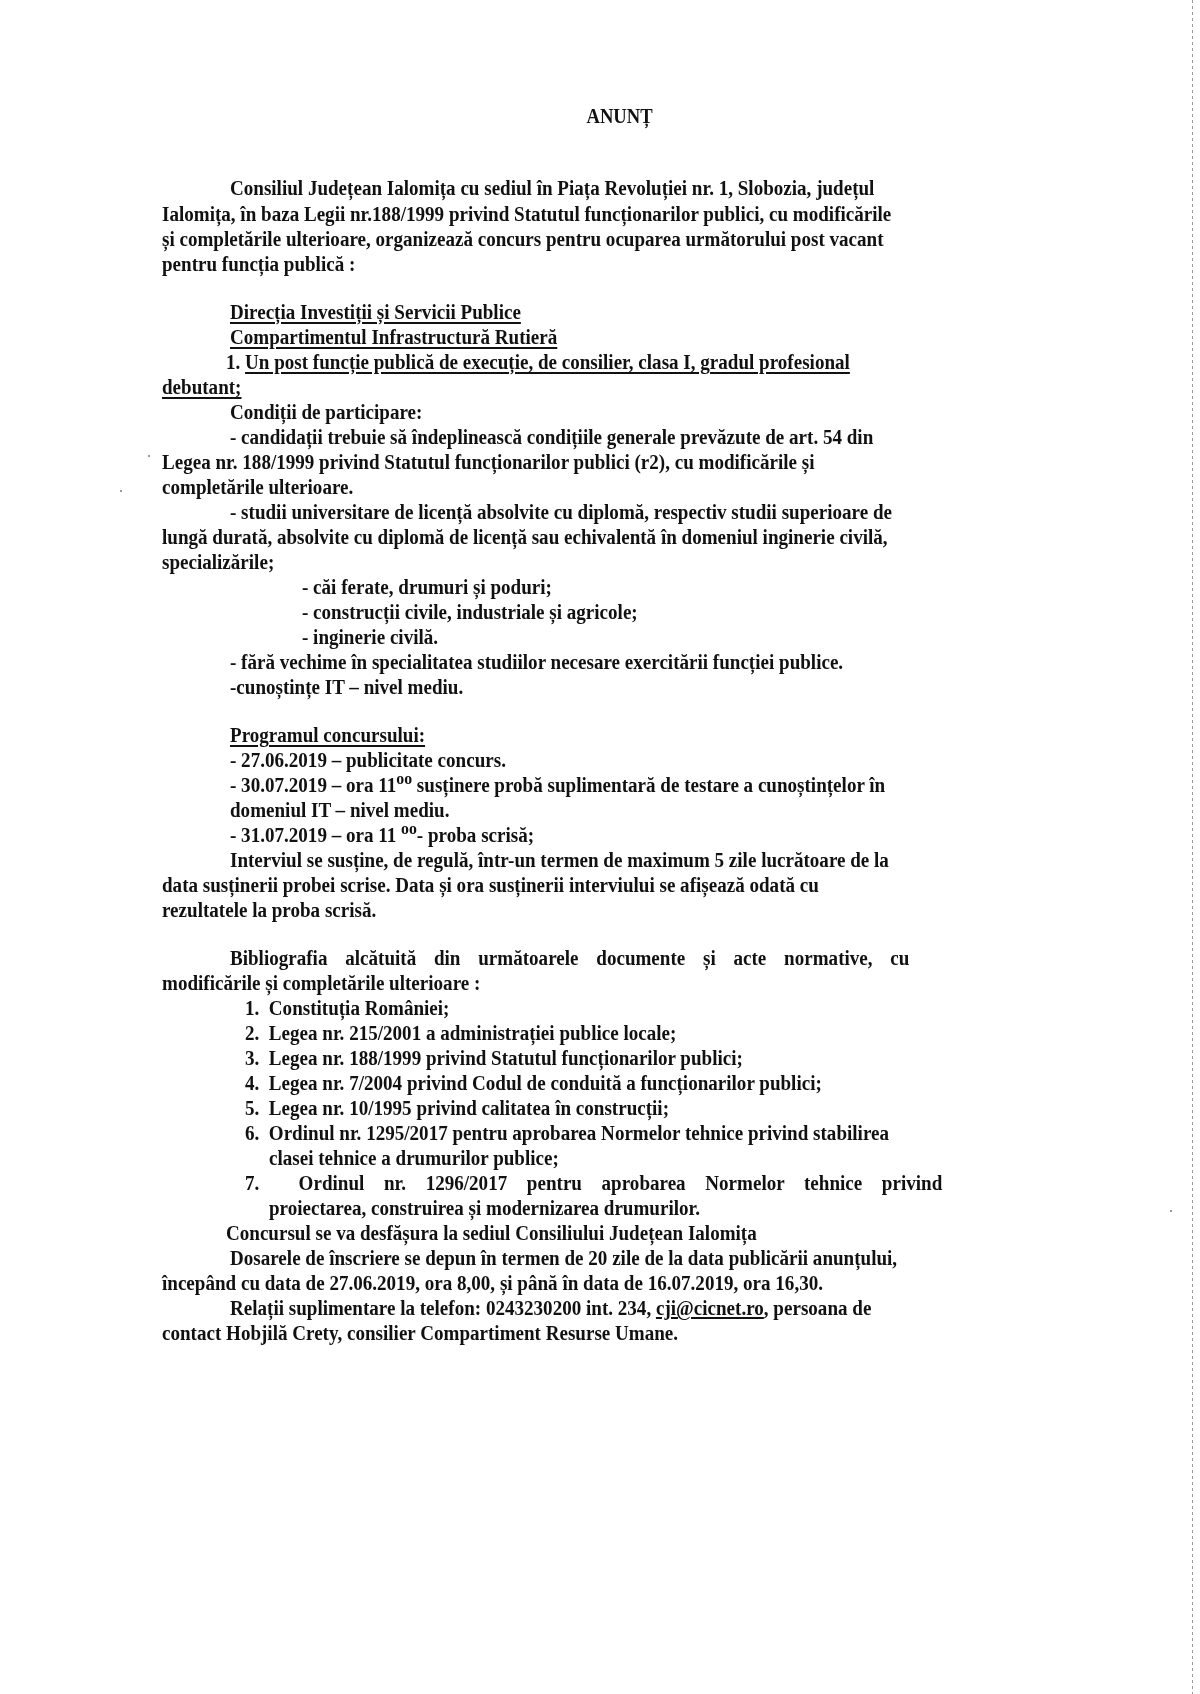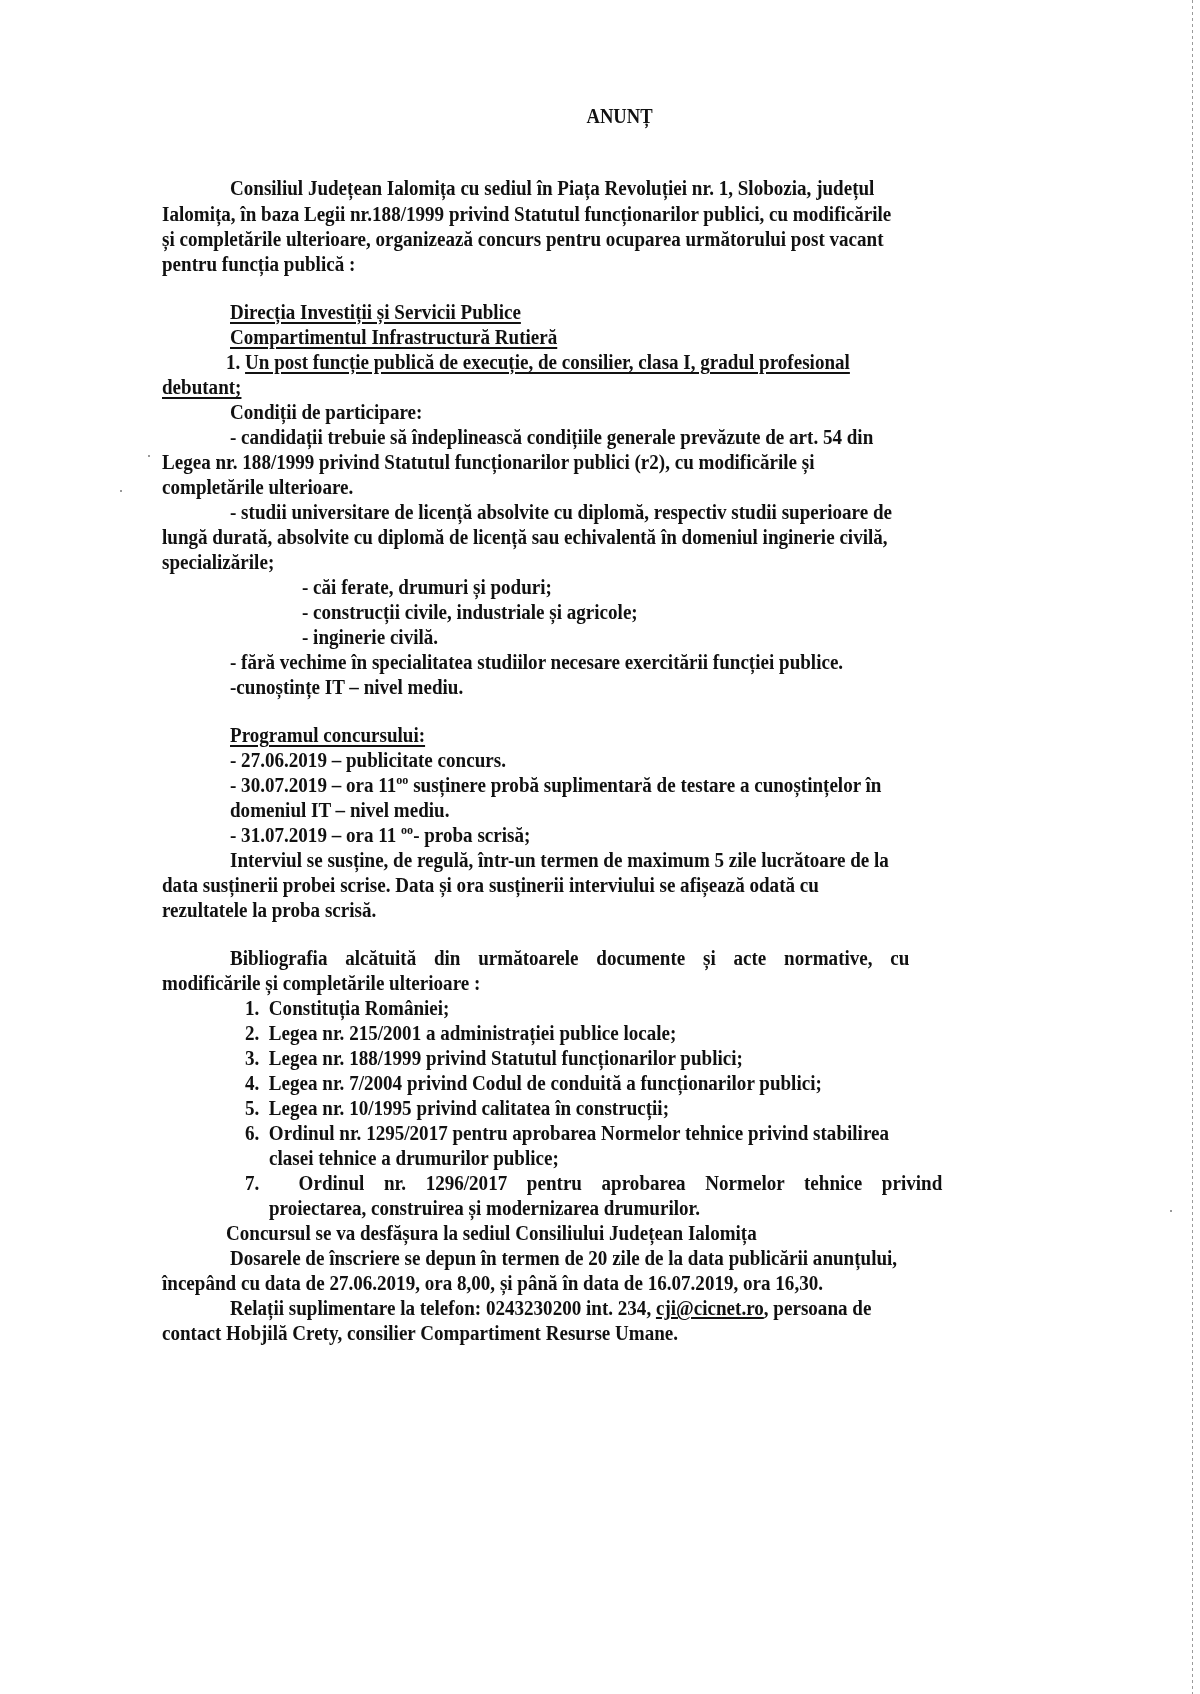--- a/index.html
+++ b/index.html
@@ -18,21 +18,21 @@
   }
   .u { text-decoration: underline; text-decoration-thickness: 1.5px; text-underline-offset: 3px; }
   .title { left: 0; width: 1200px; text-align: center; transform: none; font-size: 20px; }
   .title span { display: inline-block; transform: scaleX(0.93); margin-left: 40px; }
   .scanline {
     position: absolute; left: 1192px; width: 1px;
     background: repeating-linear-gradient(to bottom, #9a9a9a 0 3px, transparent 3px 6px);
   }
   .speck { position: absolute; width: 2px; height: 2px; background: #777; border-radius: 1px; }
   .link { text-decoration: underline; text-underline-offset: 2px; }
-  sup { font-size: 13px; vertical-align: 8px; line-height: 0; }
+  sup { font-size: 17px; vertical-align: 8px; line-height: 0; }
 </style>
 </head>
 <body>
 
 <div class="page">
 
   <div class="scanline" style="top:0;height:1694px;"></div>
   <div class="speck" style="left:148px;top:455px;"></div>
   <div class="speck" style="left:120px;top:490px;"></div>
   <div class="speck" style="left:1170px;top:1210px;"></div>

